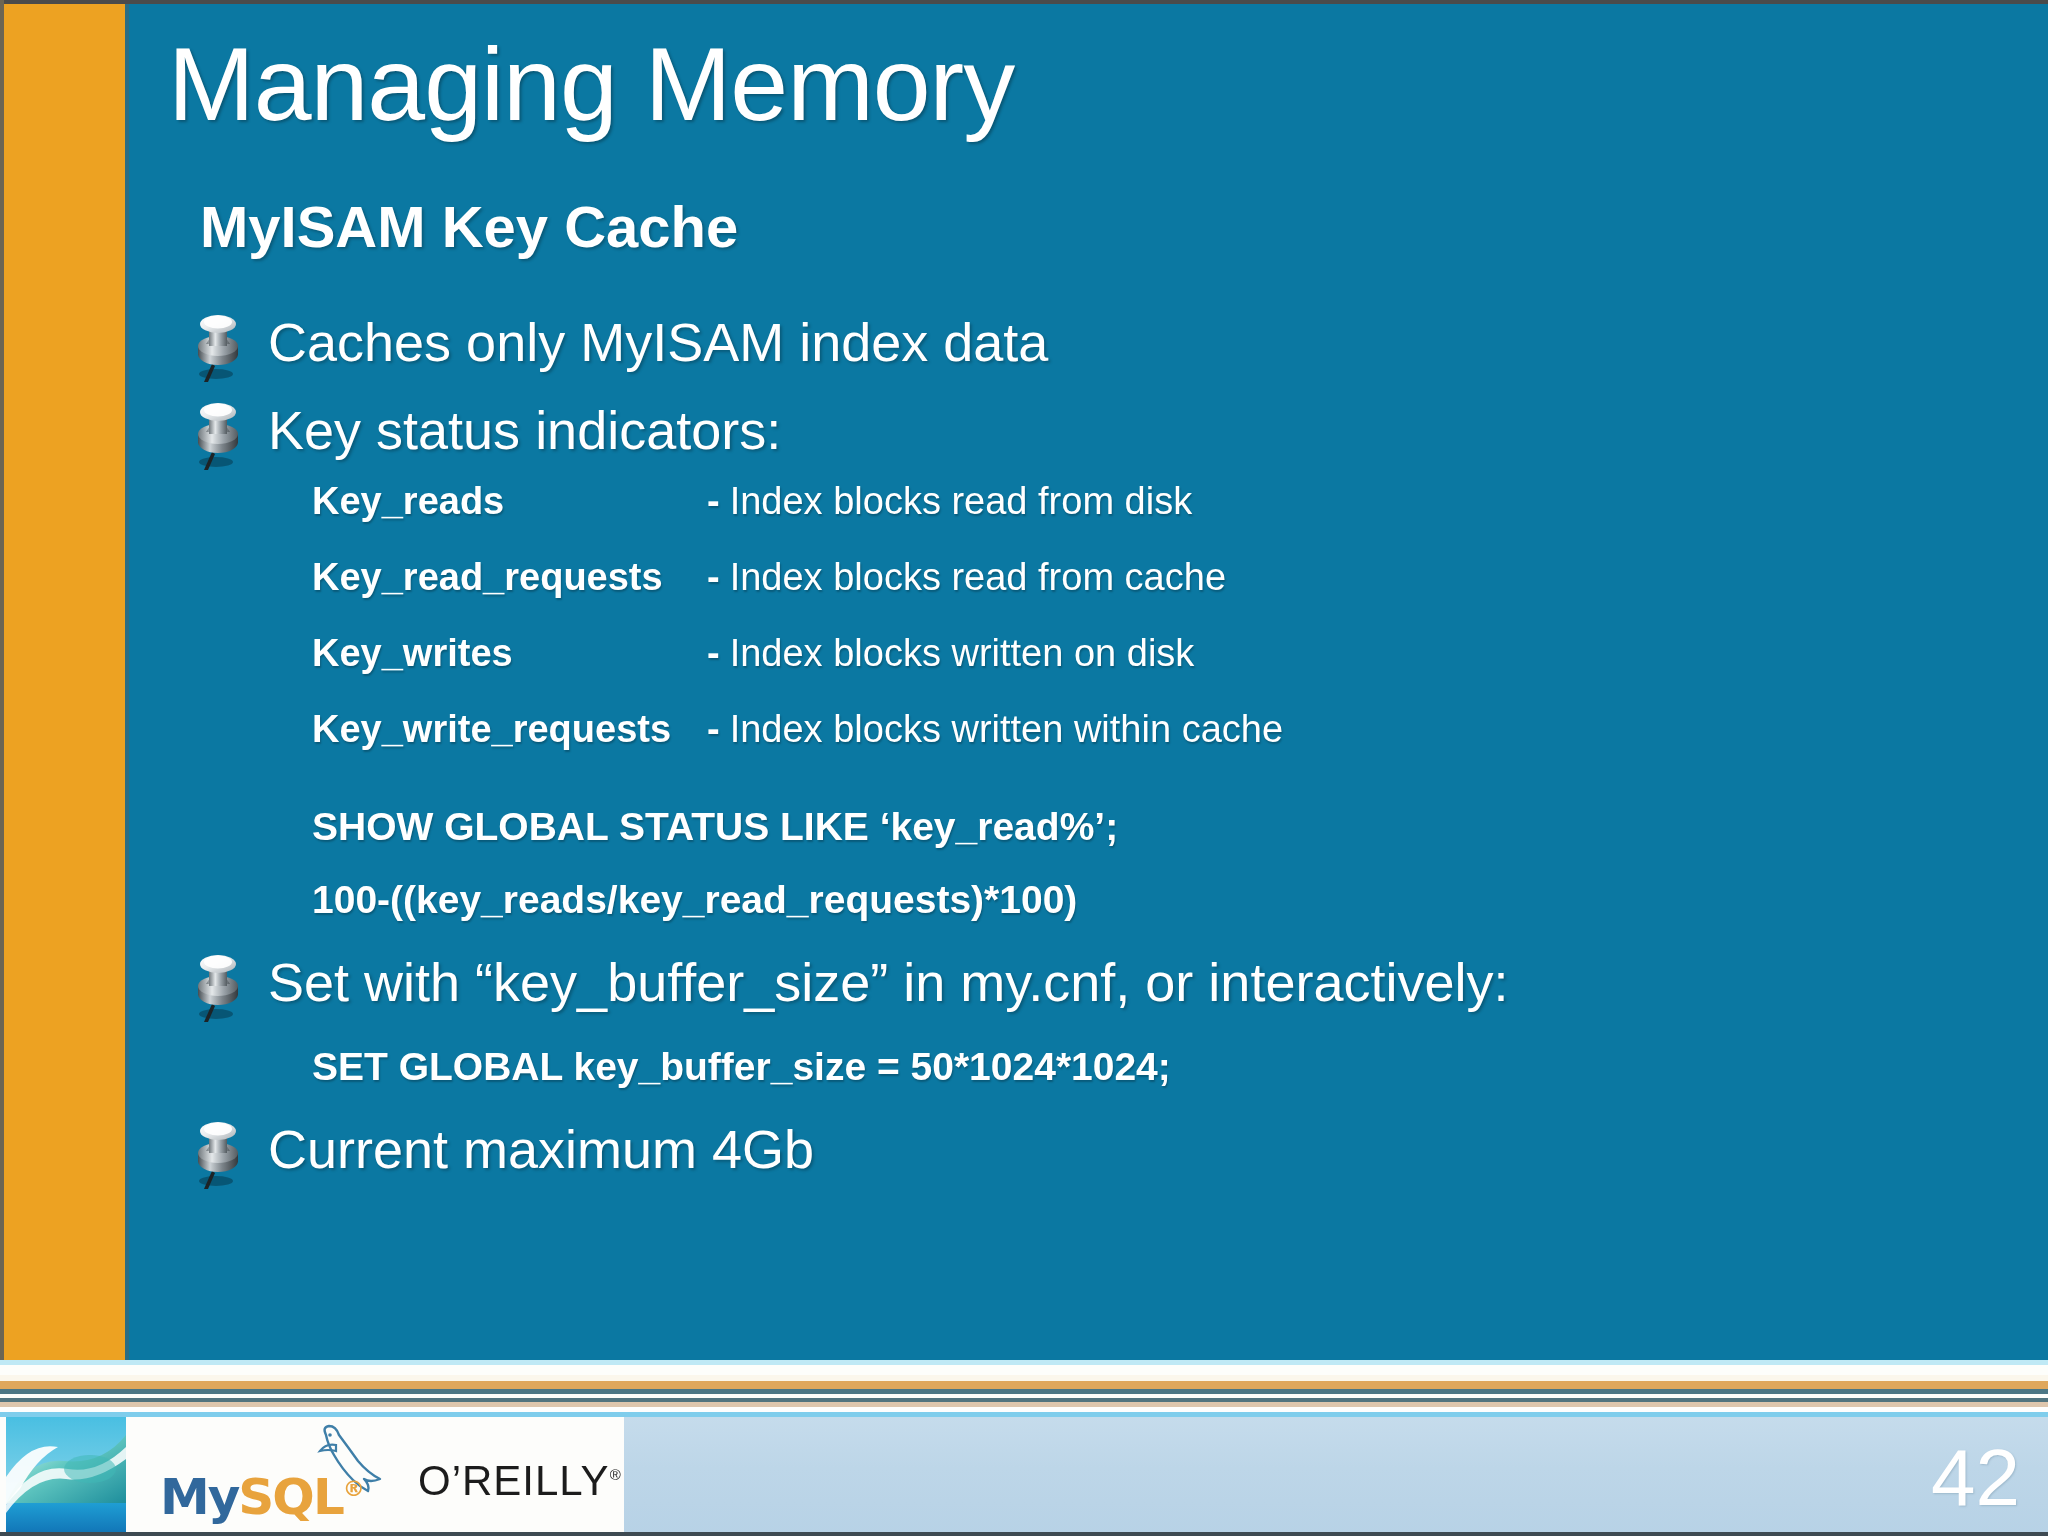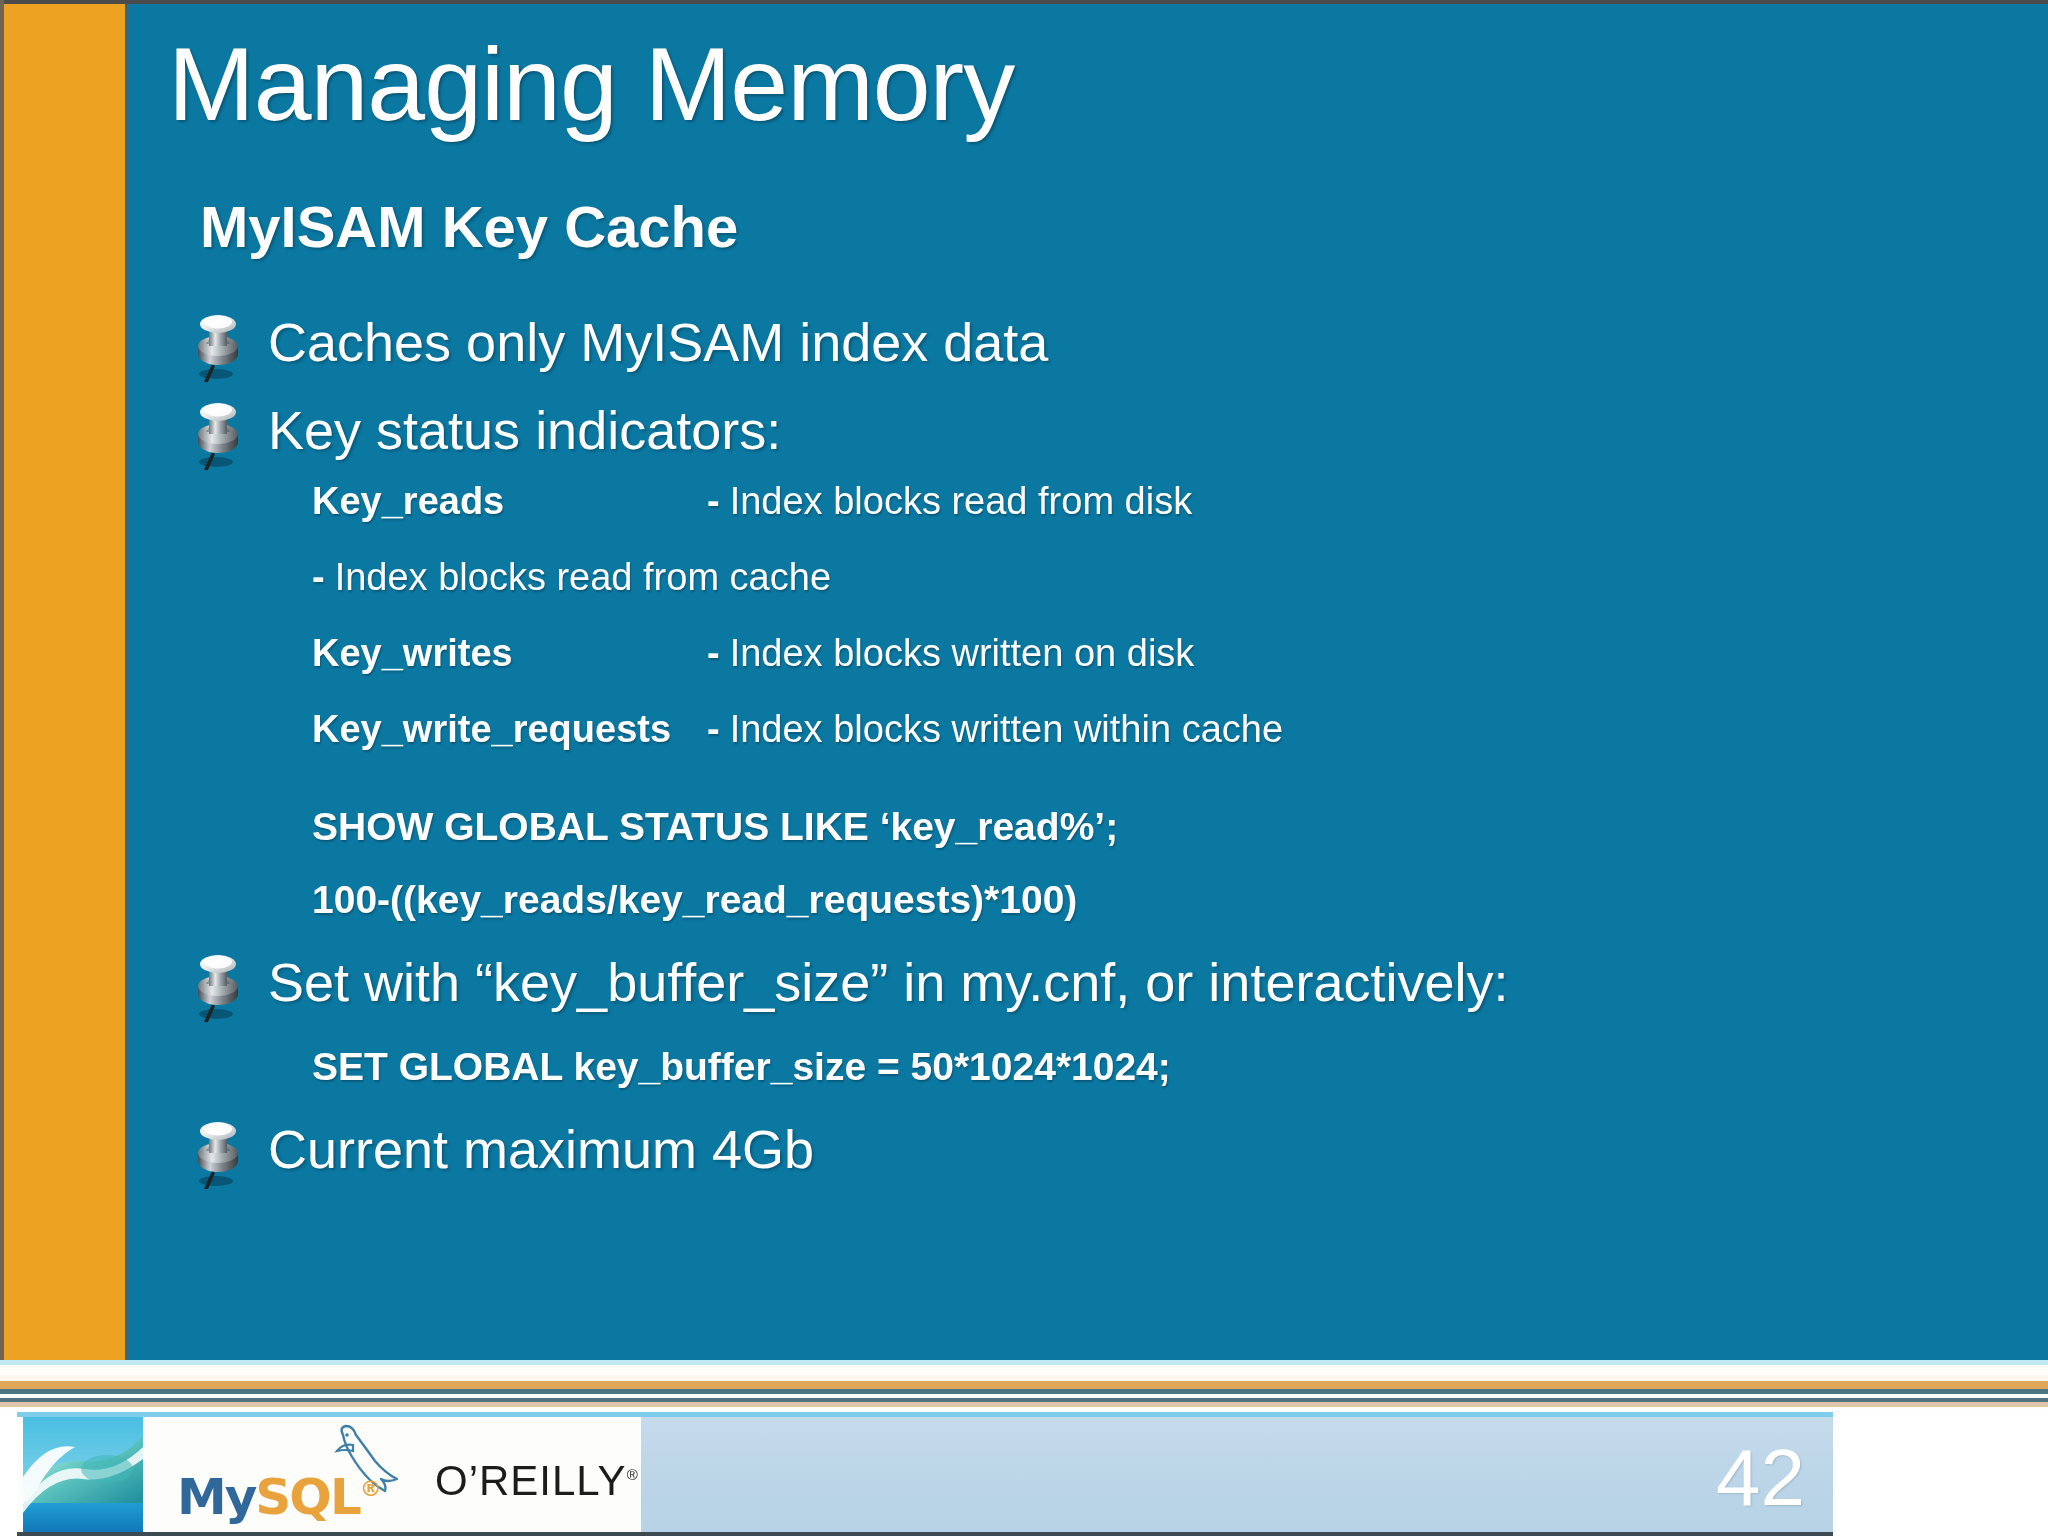--- a/index.html
+++ b/index.html
@@ -181,23 +181,23 @@
   .d-org   { top: 21px; height: 8px;  background: #dfa75c; }
   .d-teal1 { top: 29px; height: 5px;  background: #4c7684; }
   .d-w3    { top: 34px; height: 4px;  background: #fdfdfa; }
   .d-teal2 { top: 38px; height: 4px;  background: #52747f; }
   .d-tan   { top: 42px; height: 5px;  background: #dec6ad; }
   .d-w4    { top: 47px; height: 5px;  background: #fefefe; }
 
   
   .footer {
     position: absolute;
-    left: 17px;
+    left: 0;
     top: 1412px;
-    width: 1816px;
+    width: 2048px;
     height: 124px;
     background: linear-gradient(180deg, #c6dcec 0%, #bdd6e8 45%, #b7d2e6 100%);
     overflow: hidden;
   }
   .footer-topline {
     position: absolute;
     left: 0; top: 0;
     width: 2048px; height: 5px;
     background: #7fcdec;
   }
@@ -350,20 +350,21 @@
       <span class="lvl1-text">Key status indicators:</span>
     </div>
 
     <div class="sub-table">
       <div class="sub-row">
         <span class="sub-key">Key_reads</span>
         <span class="sub-dash">-</span>
         <span class="sub-desc">Index blocks read from disk</span>
       </div>
       <div class="sub-row">
+        <span class="sub-key">Key_read_requests</span>
         <span class="sub-dash">-</span>
         <span class="sub-desc">Index blocks read from cache</span>
       </div>
       <div class="sub-row">
         <span class="sub-key">Key_writes</span>
         <span class="sub-dash">-</span>
         <span class="sub-desc">Index blocks written on disk</span>
       </div>
       <div class="sub-row">
         <span class="sub-key">Key_write_requests</span>

